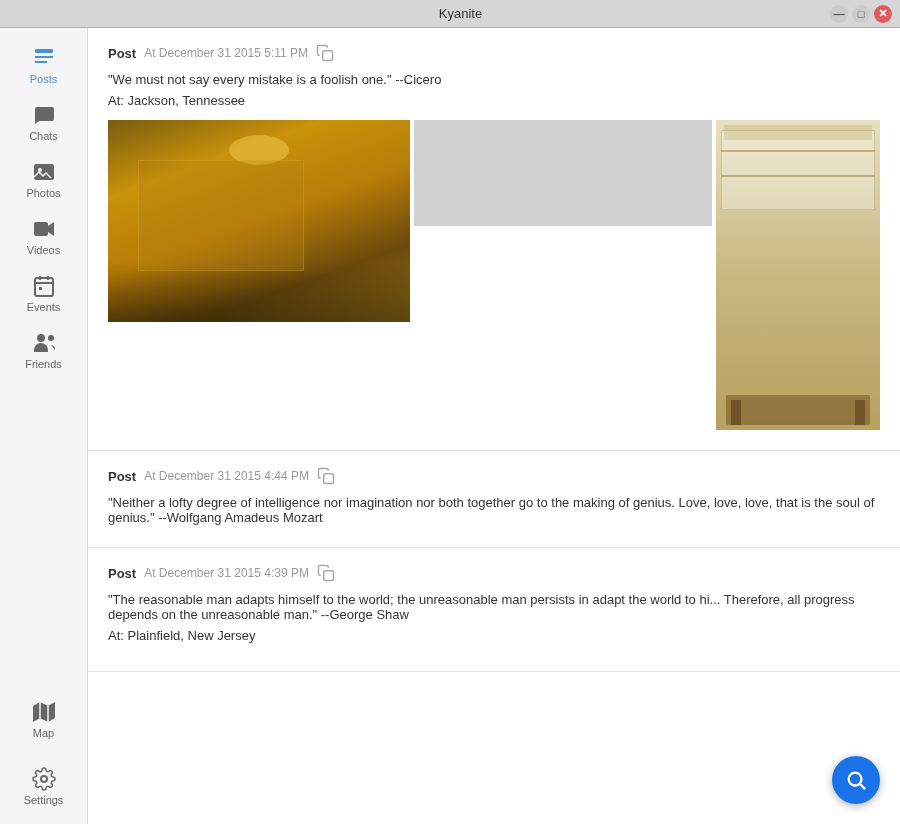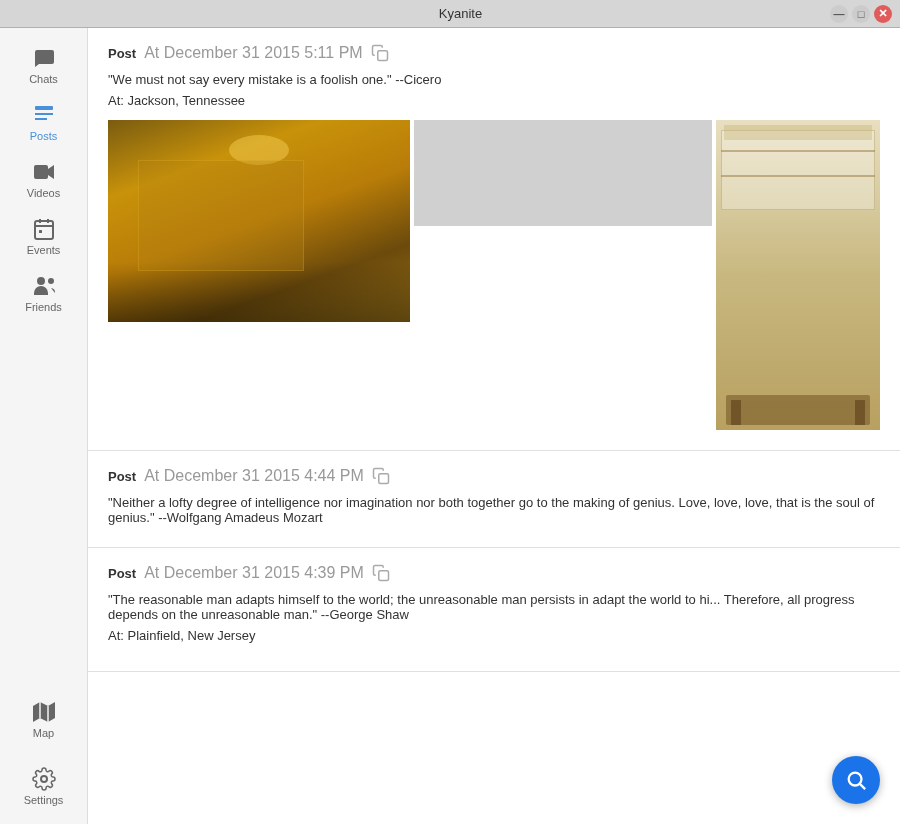--- a/index.html
+++ b/index.html
@@ -98,21 +98,21 @@
       align-items: center;
       gap: 8px;
       margin-bottom: 10px;
     }
     .post-label {
       font-size: 13px;
       font-weight: bold;
       color: #333;
     }
     .post-date {
-      font-size: 16px;
+      font-size: 12px;
       color: #999;
     }
     .copy-icon-btn {
       background: none; border: none; cursor: pointer; color: #aaa;
       display: flex; align-items: center;
     }
     .post-text {
       font-size: 13px;
       color: #333;
       margin-bottom: 6px;
@@ -159,36 +159,44 @@
     <button class="win-btn minimize">—</button>
     <button class="win-btn maximize">□</button>
     <button class="win-btn close">✕</button>
   </div>
 </div>
 
 <div class="app-body">
 
   <nav class="sidebar">
 
-    <div class="sidebar-item">
-      <svg viewBox="0 0 24 24" fill="currentColor">
-        <path d="M4 4h16a2 2 0 0 1 2 2v10a2 2 0 0 1-2 2H7l-4 3V6a2 2 0 0 1 2-2z"></path>
-      </svg>
-      <span>Chats</span>
-    </div>
-
     <div class="sidebar-item active">
       <svg viewBox="0 0 24 24" fill="currentColor">
         <rect x="3" y="3" width="18" height="4" rx="1"></rect>
         <rect x="3" y="10" width="18" height="2"></rect>
         <rect x="3" y="15" width="12" height="2"></rect>
       </svg>
       <span>Posts</span>
     </div>
 
+    <div class="sidebar-item">
+      <svg viewBox="0 0 24 24" fill="currentColor">
+        <path d="M4 4h16a2 2 0 0 1 2 2v10a2 2 0 0 1-2 2H7l-4 3V6a2 2 0 0 1 2-2z"></path>
+      </svg>
+      <span>Chats</span>
+    </div>
+
+    <div class="sidebar-item">
+      <svg viewBox="0 0 24 24" fill="currentColor">
+        <rect x="2" y="4" width="20" height="16" rx="2"></rect>
+        <circle cx="8" cy="10" r="2" fill="#f5f5f5"></circle>
+        <path d="M2 17l5-5 4 4 3-3 5 5" fill="none" stroke="#f5f5f5" stroke-width="1.5"></path>
+      </svg>
+      <span>Photos</span>
+    </div>
 
     <div class="sidebar-item">
       <svg viewBox="0 0 24 24" fill="currentColor">
         <rect x="2" y="5" width="14" height="14" rx="2"></rect>
         <path d="M16 9l6-4v14l-6-4V9z"></path>
       </svg>
       <span>Videos</span>
     </div>
 
     <div class="sidebar-item">

